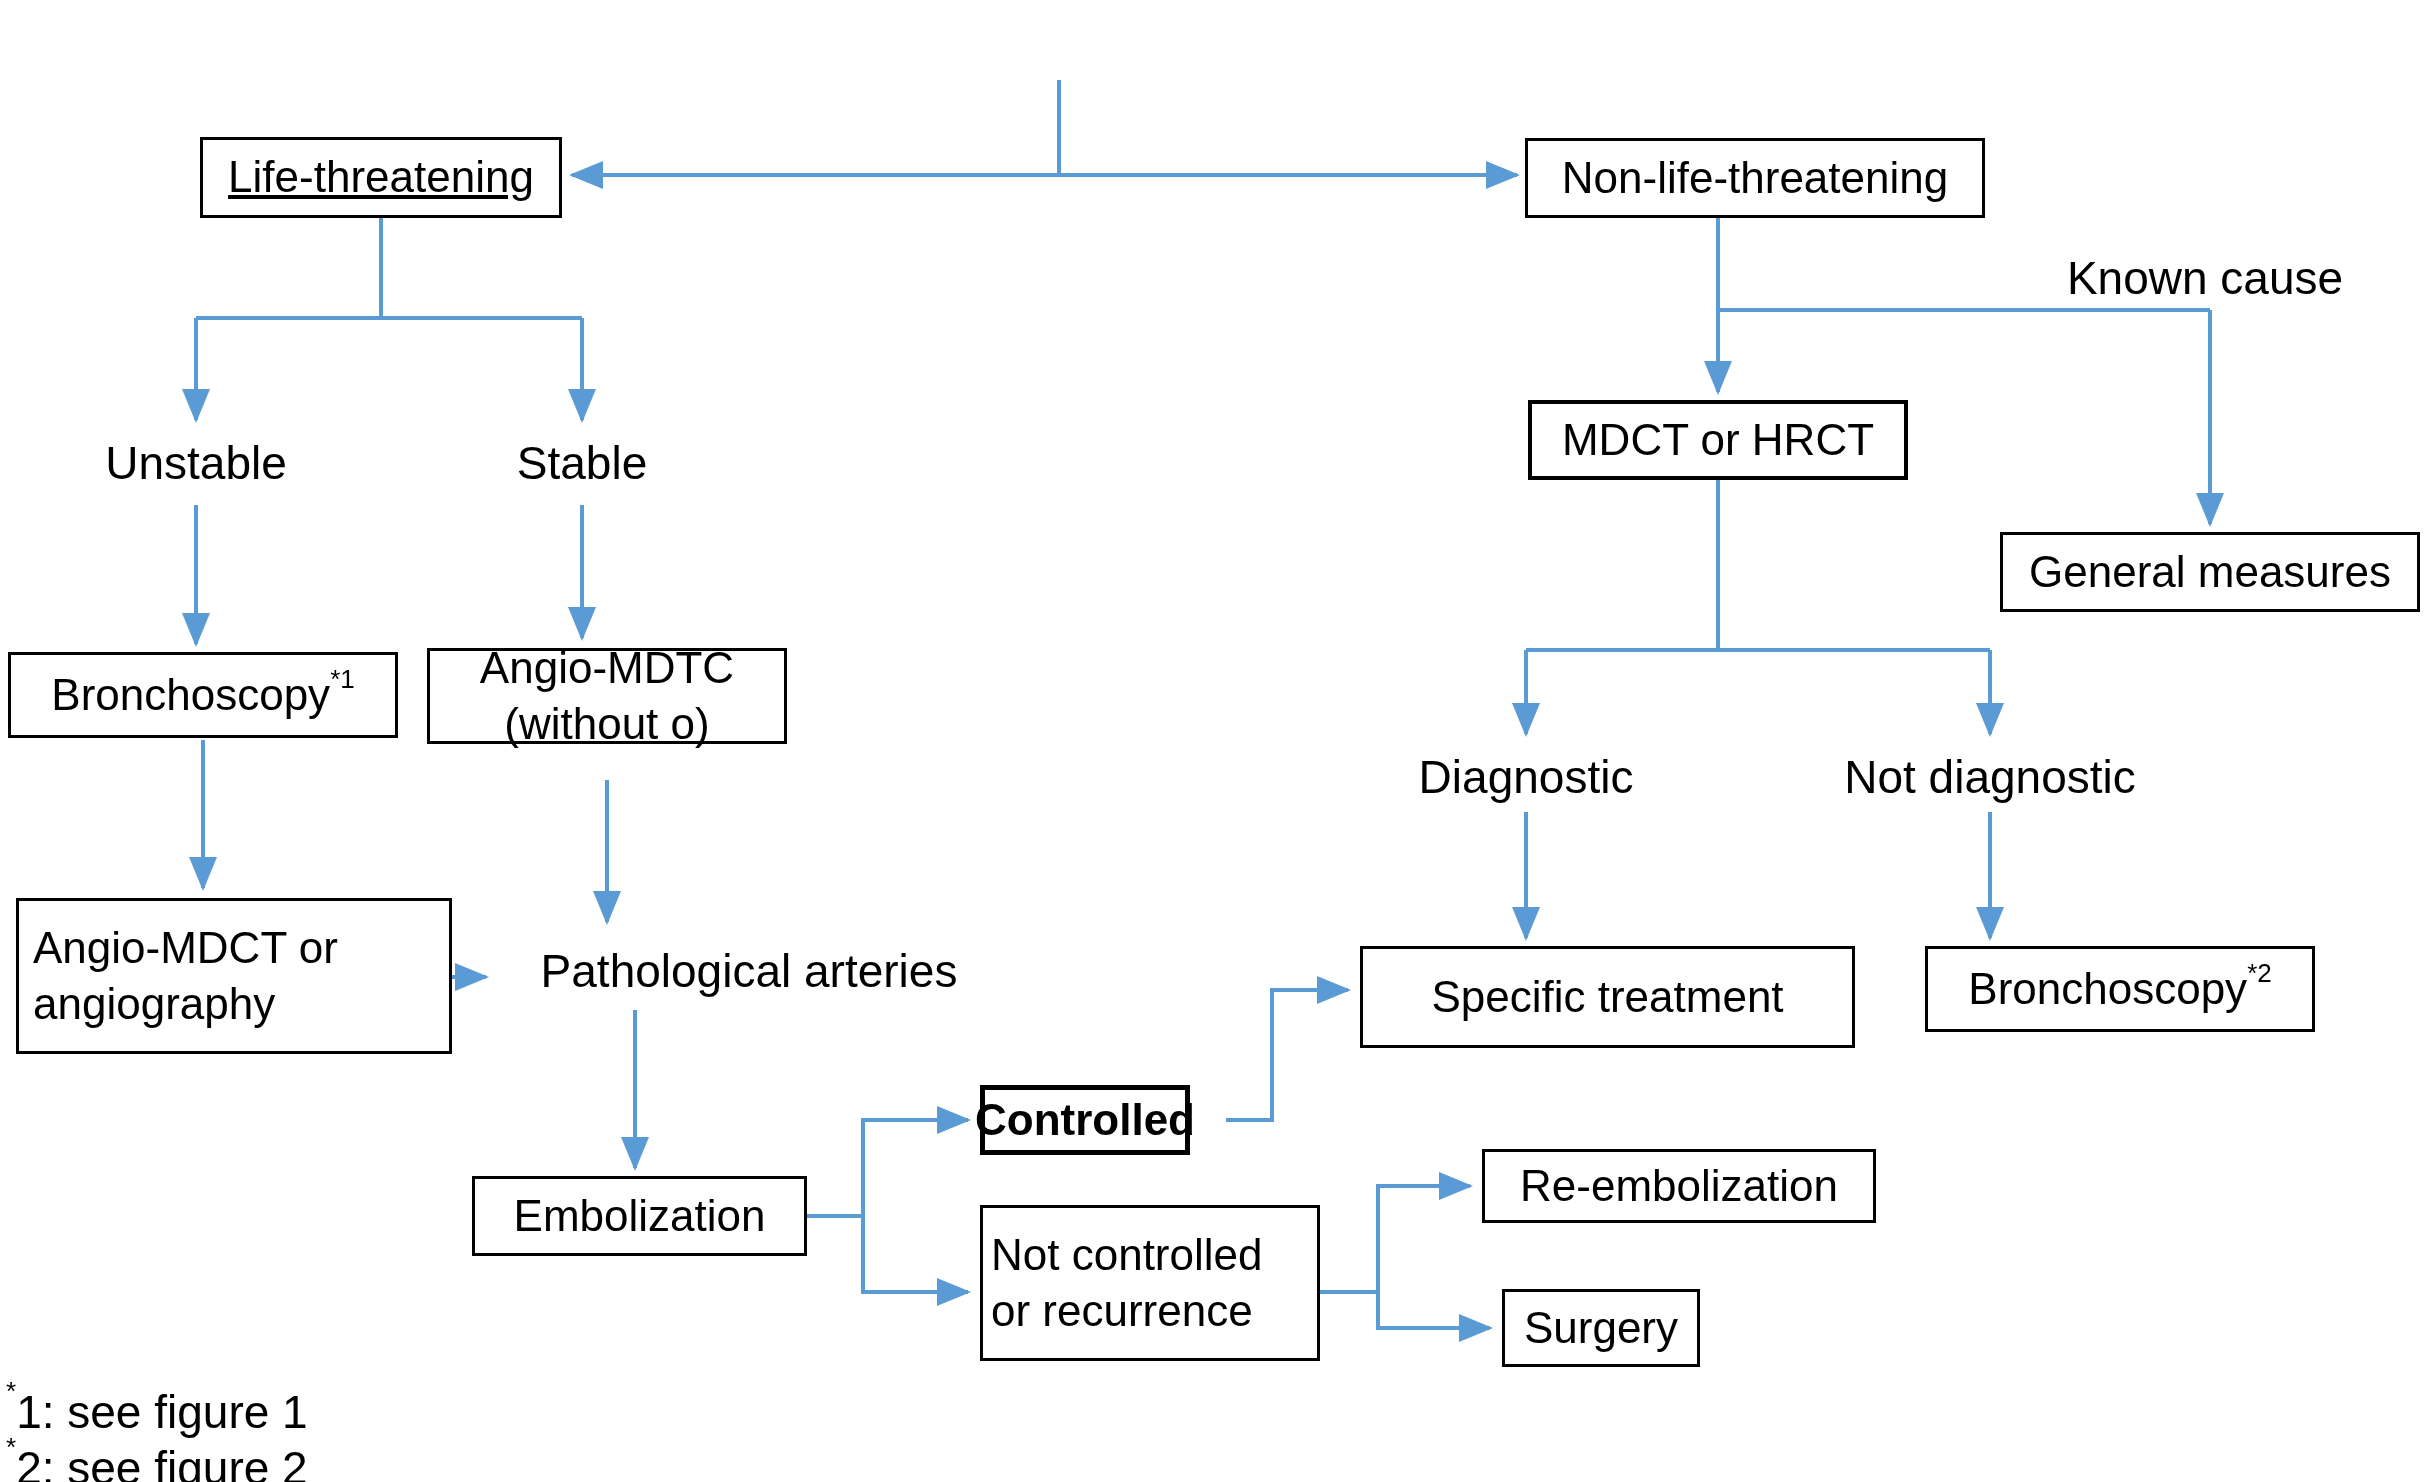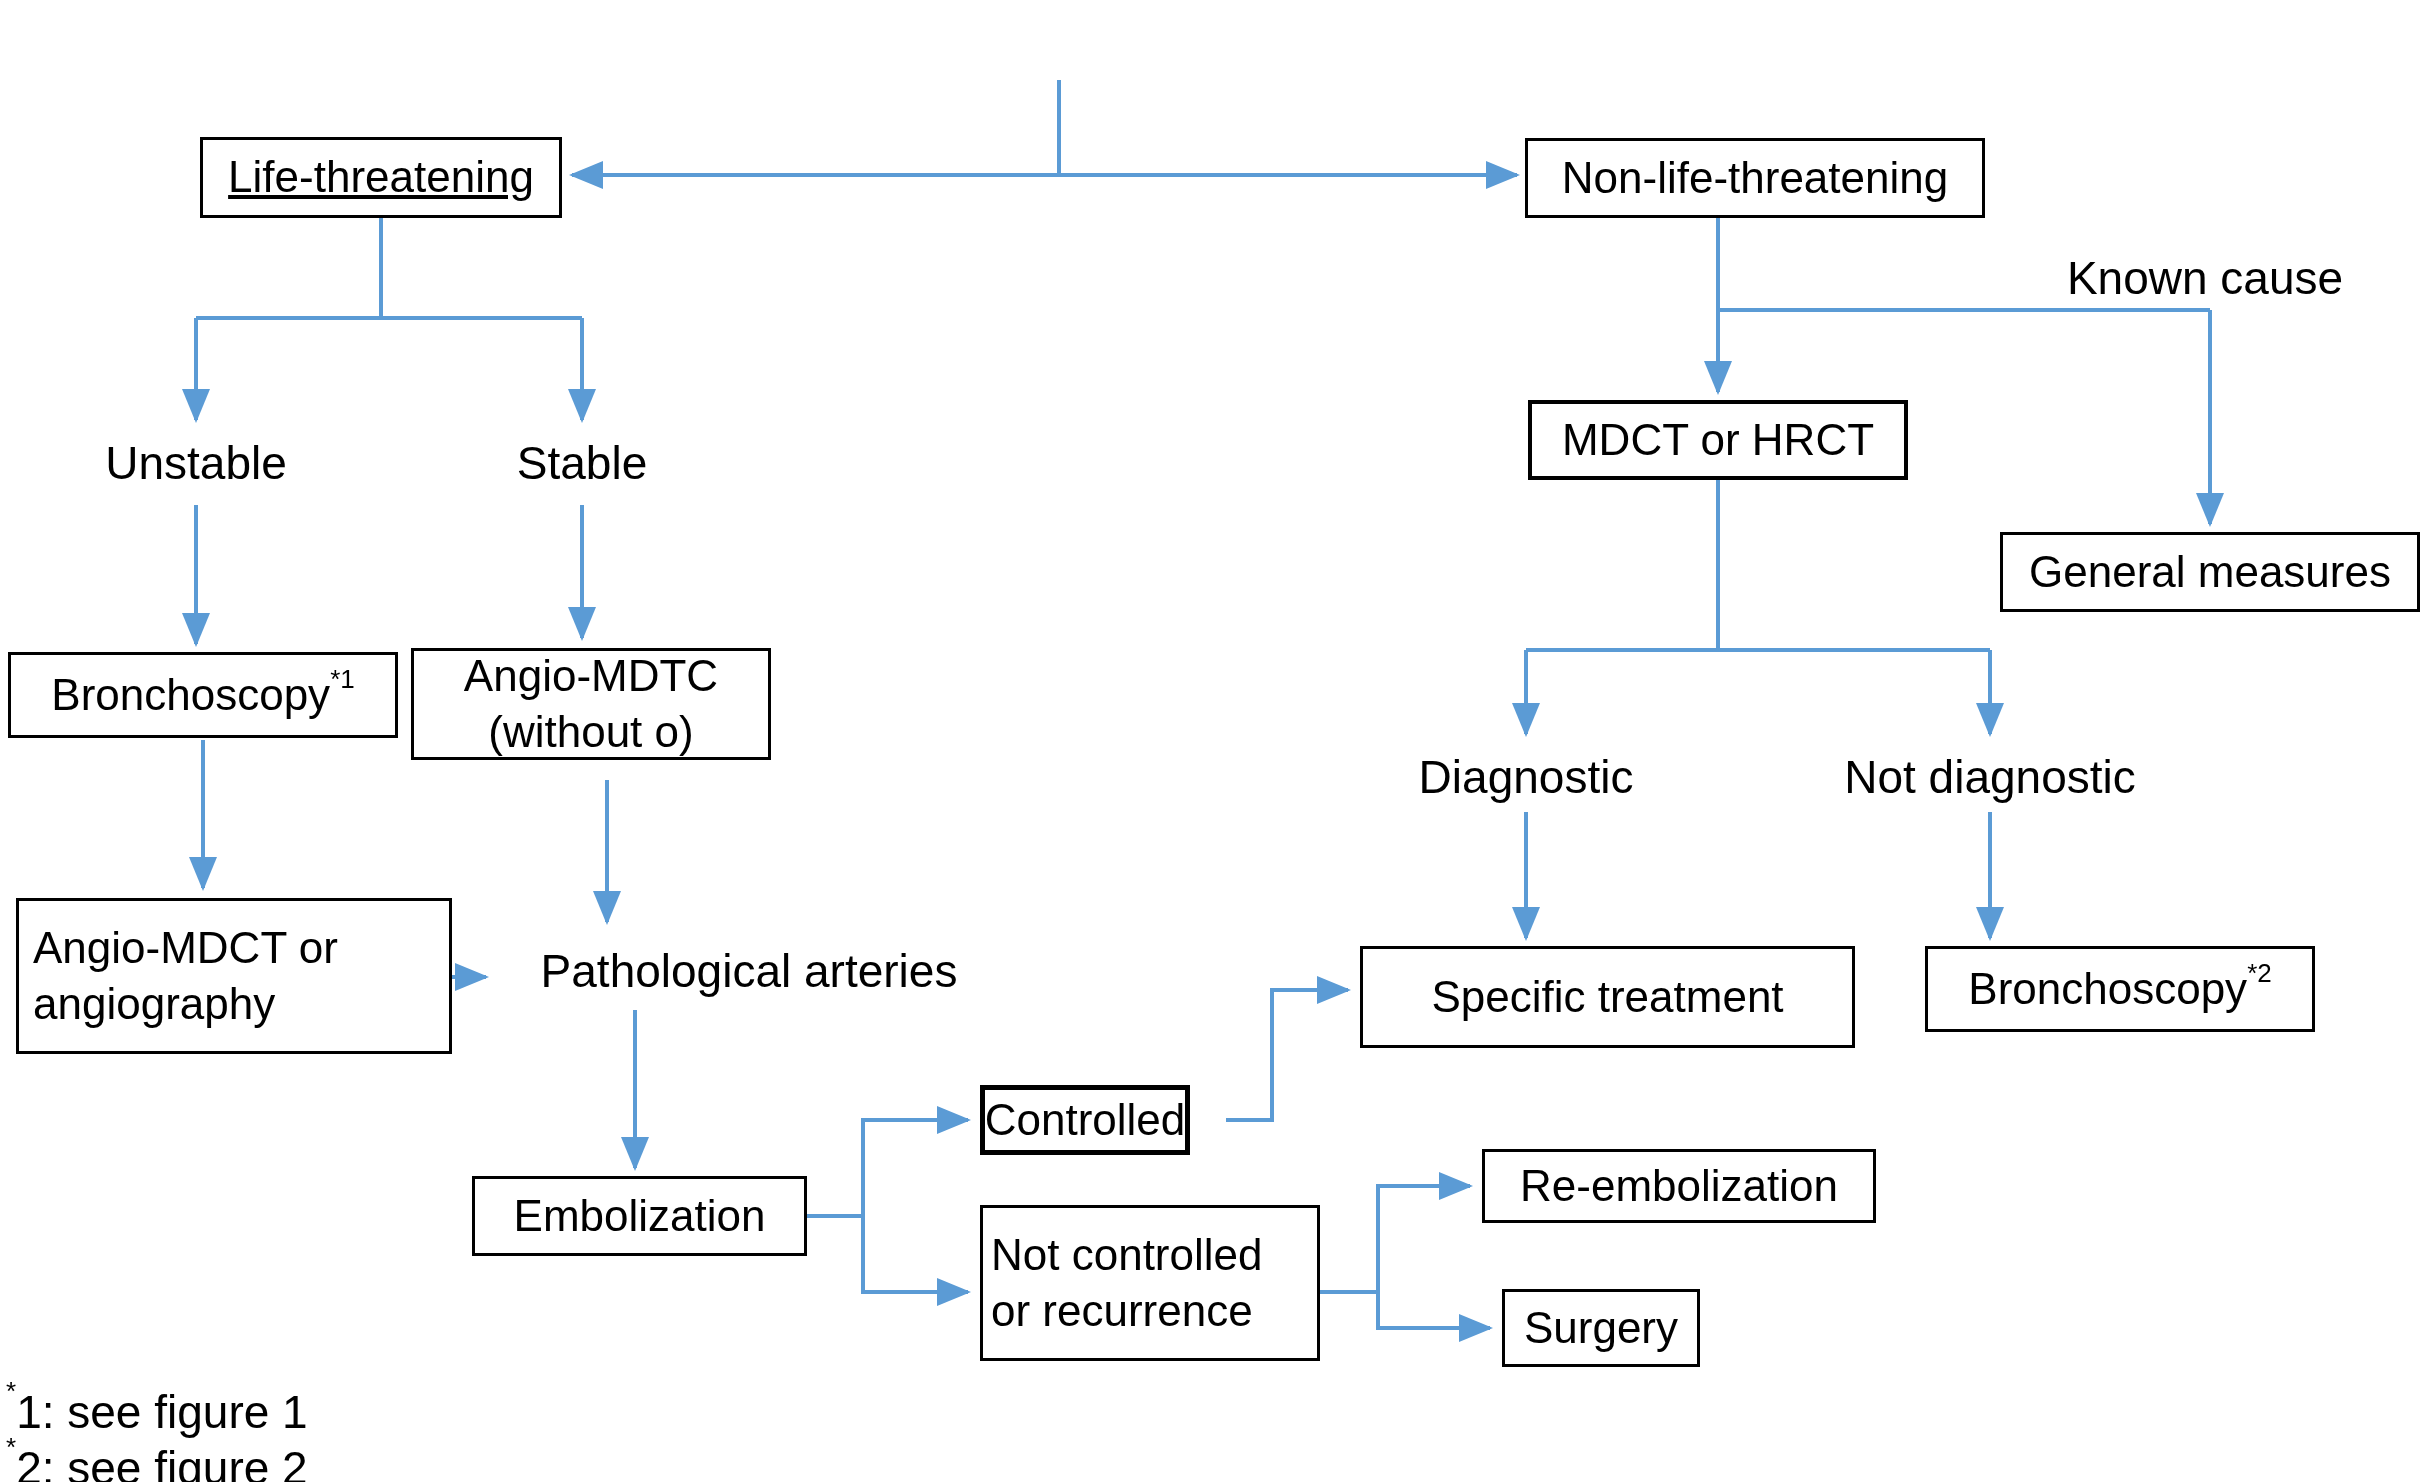--- a/index.html
+++ b/index.html
@@ -101,39 +101,39 @@
 
   <div class="plain" style="left:452px;top:436px;width:260px;height:54px;">
     <span>Stable</span>
   </div>
 
   <div class="box" style="left:8px;top:652px;width:390px;height:86px;">
     <span>Bronchoscopy</span>
       <sup class="mark">*1</sup>
   </div>
 
-  <div class="box twoline" style="left:411px;top:648px;width:360px;height:112px;">
+  <div class="box twoline" style="left:427px;top:648px;width:360px;height:96px;">
     <span>Angio-MDTC</span>
     <span>(without o)</span>
   </div>
 
   <div class="box twoline leftalign" style="left:16px;top:898px;width:436px;height:156px;padding-left:14px;">
     <span>Angio-MDCT or</span>
     <span>angiography</span>
   </div>
 
   <div class="plain" style="left:524px;top:944px;width:450px;height:54px;">
     <span>Pathological arteries</span>
   </div>
 
   <div class="box" style="left:472px;top:1176px;width:335px;height:80px;">
     <span>Embolization</span>
   </div>
 
-  <div class="box bold" style="left:980px;top:1085px;width:210px;height:70px;">
+  <div class="box bold" style="left:980px;top:1085px;width:210px;height:70px;font-weight:bold;">
     <span>Controlled</span>
   </div>
 
   <div class="box twoline leftalign" style="left:980px;top:1205px;width:340px;height:156px;padding-left:8px;">
     <span>Not controlled</span>
     <span>or recurrence</span>
   </div>
 
   <div class="box" style="left:1482px;top:1149px;width:394px;height:74px;">
     <span>Re-embolization</span>

